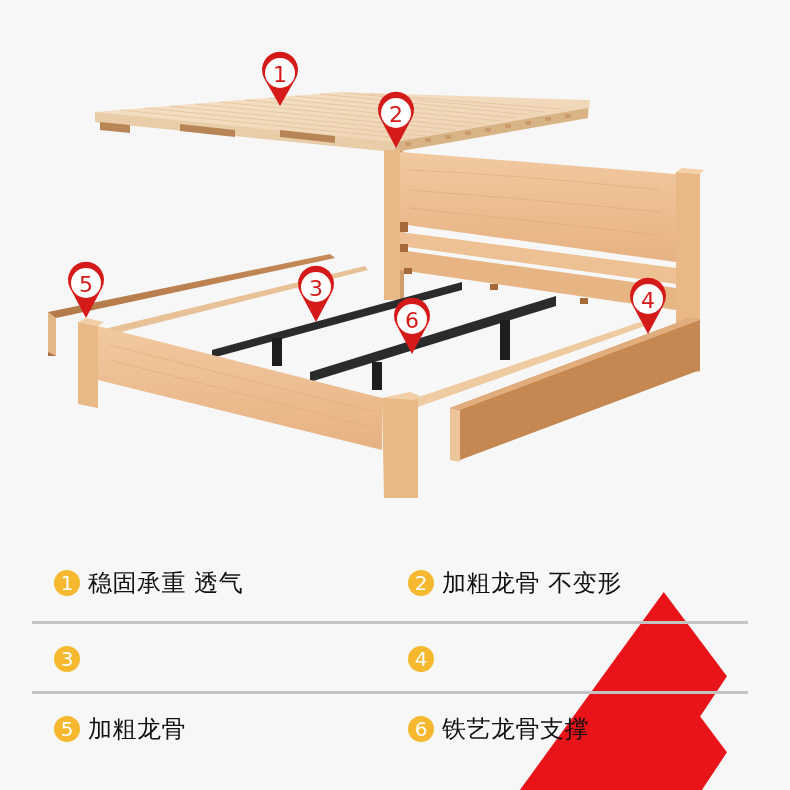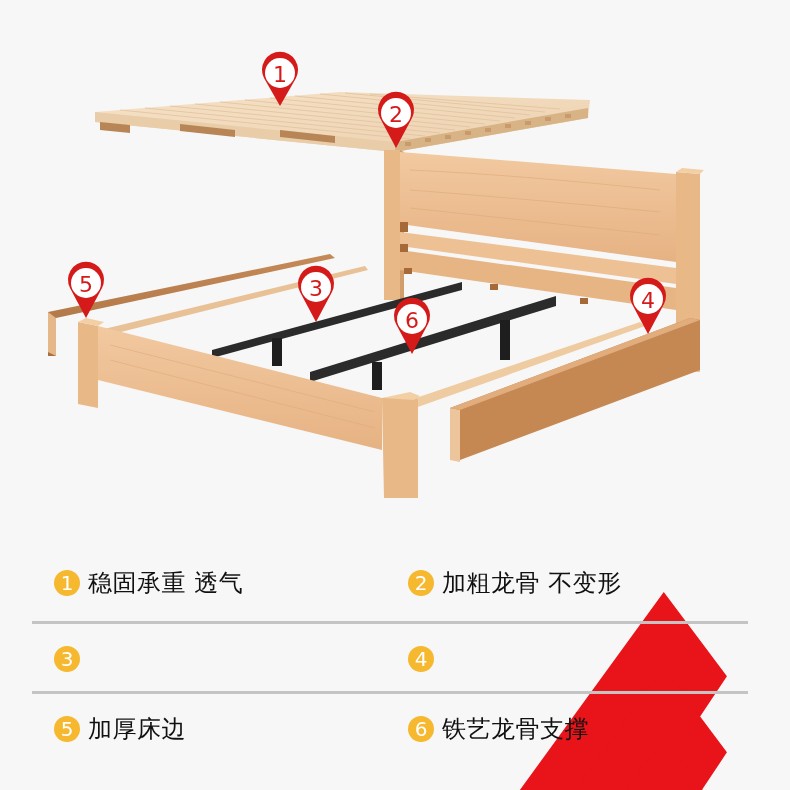--- a/index.html
+++ b/index.html
@@ -216,21 +216,21 @@
     <div class="feature" style="left:376px;">
       <span class="badge">4</span>
     </div>
     
   </div>
   <div class="row-divider" style="top:141px;"></div>
 
   <div class="feature-row" style="top:146px;">
     <div class="feature" style="left:22px;">
       <span class="badge">5</span>
-      <span class="text">加厚床边</span>
+      <span class="text">加粗龙骨</span>
     </div>
     <svg class="check" style="left:268px;" viewBox="0 0 34 34">
       <path d="M2,18 L9,15 L14,24 L30,2 L33,6 L15,33 Z" fill="#e8141a"></path>
     </svg>
     <div class="feature" style="left:376px;">
       <span class="badge">6</span>
       <span class="text">铁艺龙骨支撑</span>
     </div>
     
   </div>

